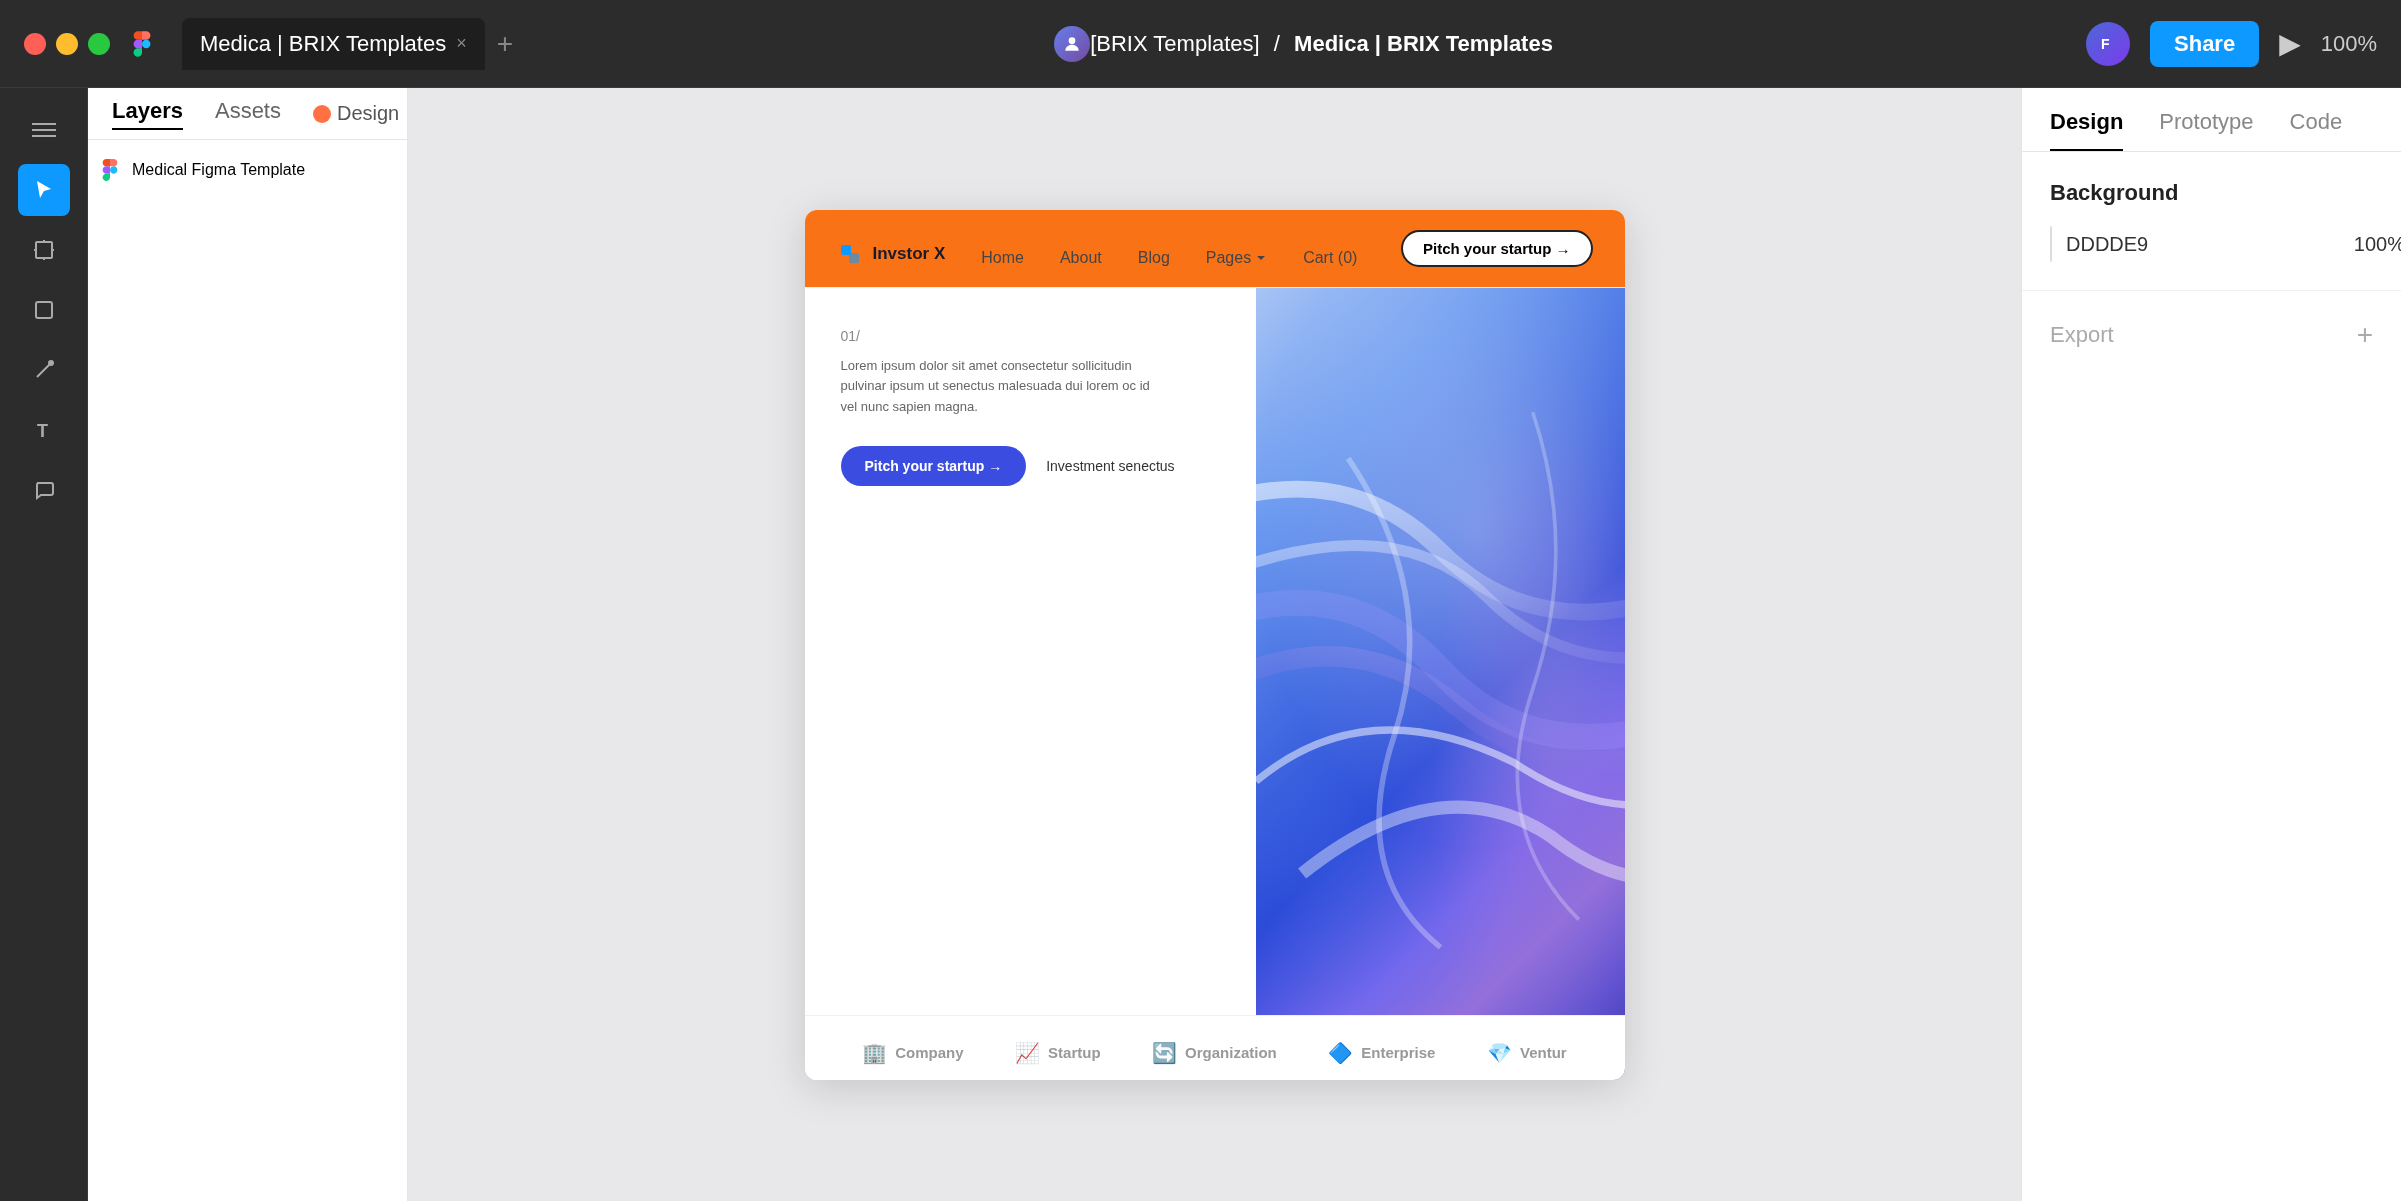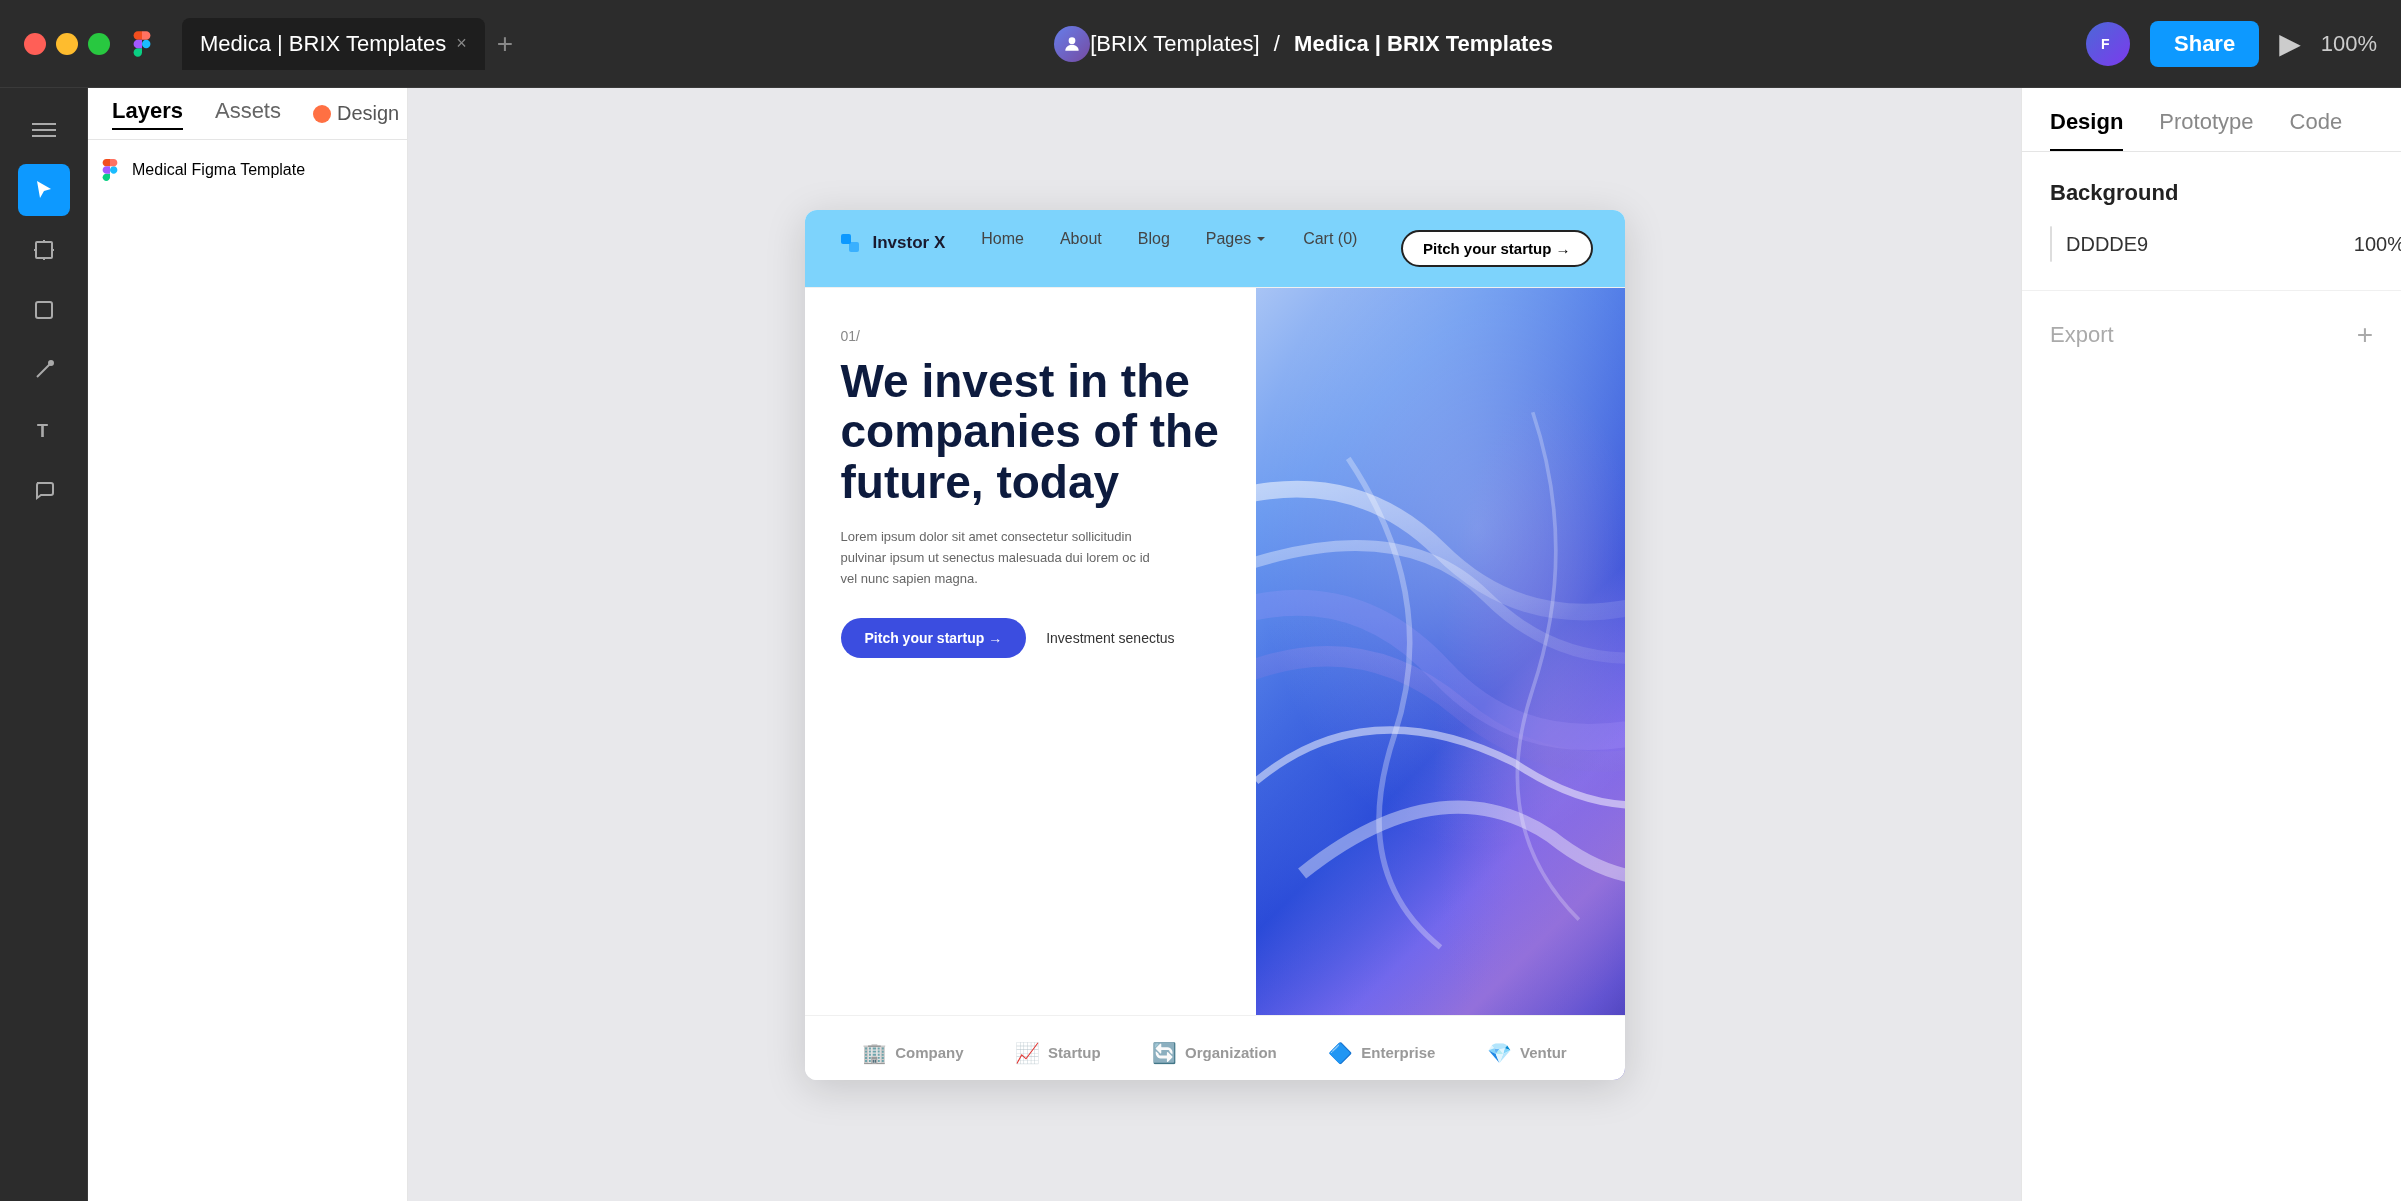--- a/index.html
+++ b/index.html
@@ -151,24 +151,24 @@
       overflow: hidden;
       box-shadow: 0 8px 40px rgba(0,0,0,0.15);
       width: 820px;
       height: 870px;
       position: relative;
     }
 
     
     .design-nav {
       display: flex;
-      align-items: flex-start;
+      align-items: flex-end;
       padding: 20px 32px;
       gap: 24px;
-      background: #7dd3fc;
+      background: #f97316;
       border-bottom: 1px solid #f0f0f0;
     }
     .logo-area { display: flex; align-items: center; gap: 10px; font-weight: 700; font-size: 20px; color: #1a1a2e; }
     .nav-links { display: flex; gap: 36px; margin-left: 12px; }
     .nav-link { font-size: 16px; color: #444; text-decoration: none; cursor: pointer; }
     .pages-link { display: flex; align-items: center; gap: 4px; font-size: 16px; color: #444; }
     .cart-link { font-size: 16px; color: #444; }
     .pitch-btn-nav {
       margin-left: auto;
       background: white;
@@ -472,21 +472,20 @@
           <a class="cart-link">Cart (0)</a>
         </div>
         <button class="pitch-btn-nav">
           <span>Pitch your startup →</span>
         </button>
       </div>
 
       <div class="hero-section">
         <div class="hero-left">
           <div class="hero-eyebrow">01/</div>
-          <div class="hero-title">We invest in the companies of the future, today</div>
           <div class="hero-desc">Lorem ipsum dolor sit amet consectetur sollicitudin pulvinar ipsum ut senectus malesuada dui lorem oc id vel nunc sapien magna.</div>
           <div class="hero-actions">
             <button class="pitch-btn-main">
               <span>Pitch your startup →</span>
             </button>
             <span class="invest-link">Investment senectus</span>
           </div>
         </div>
 
         <div class="hero-right">

